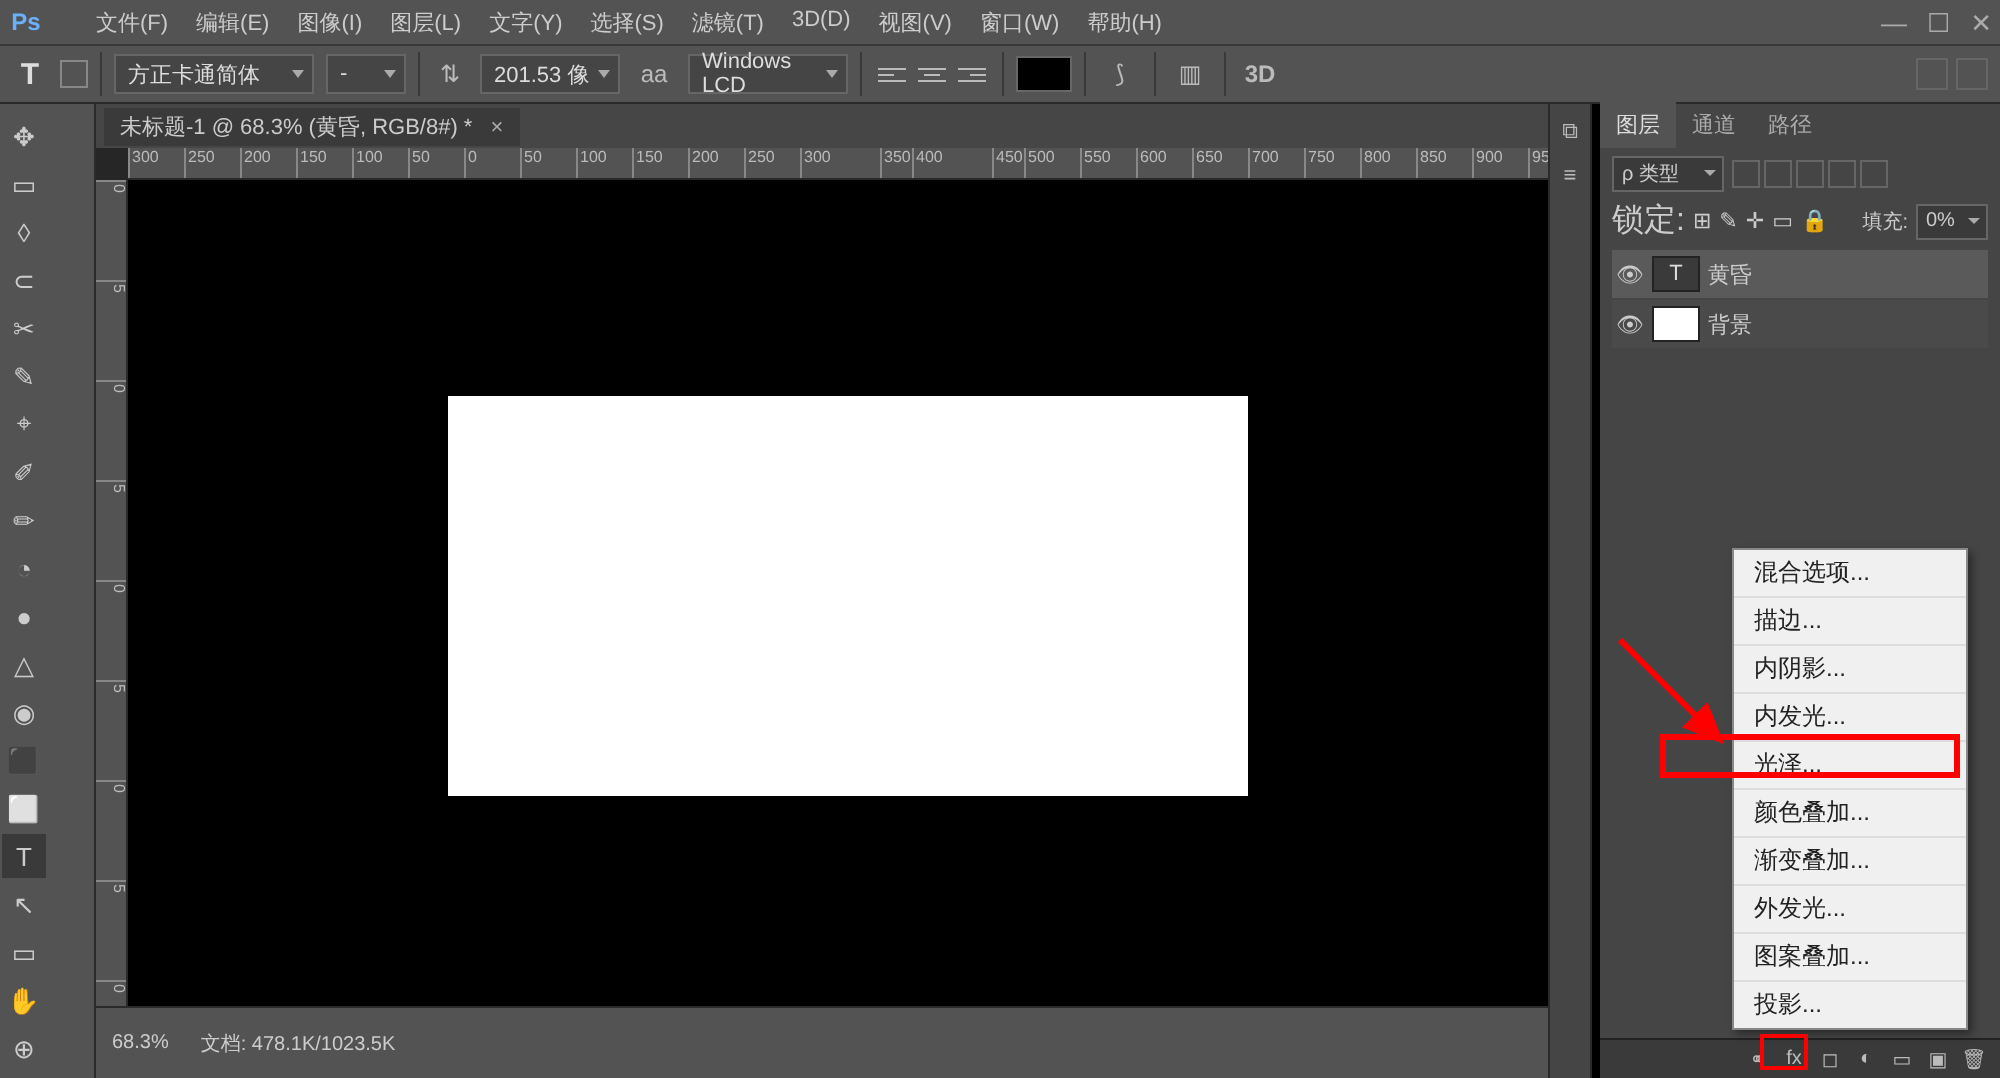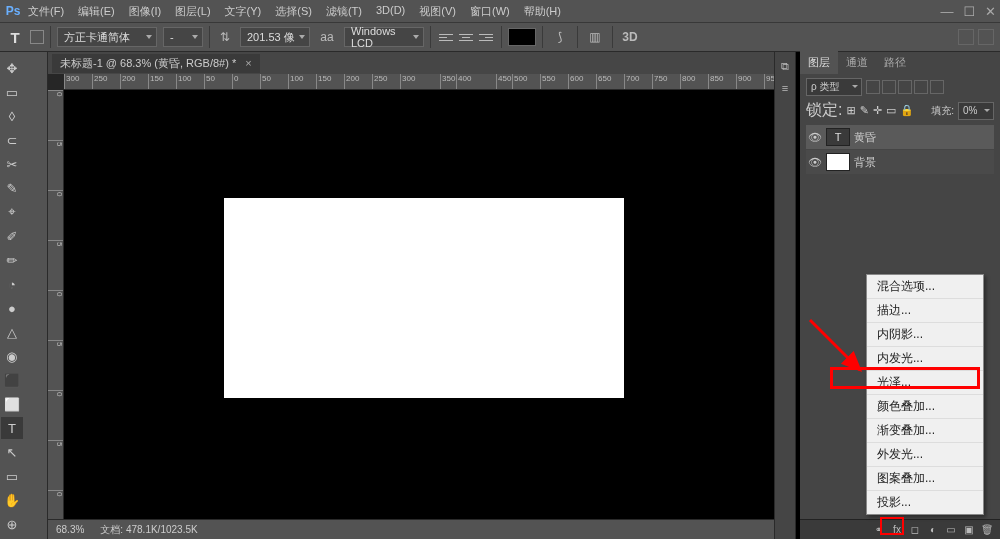--- a/index.html
+++ b/index.html
@@ -1,18 +1,18 @@
 <!DOCTYPE html>
 <html><head>
 <meta charset="utf-8">
 <style>
 * { margin: 0; padding: 0; box-sizing: border-box; font-family: "Microsoft YaHei", sans-serif; }
 body { background: #535353; width: 1000px; height: 539px; overflow: hidden; position: relative; }
 .titlebar { height: 22px; background: #535353; display: flex; align-items: center; padding: 0 4px; color: #ccc; font-size: 11px; }
-.ps-logo { width: 18px; height: 18px; color: #6ab0ff; font-weight: bold; font-size: 12px; margin-right: 0; display: flex; align-items: center; justify-content: center; }
+.ps-logo { width: 18px; height: 18px; color: #6ab0ff; font-weight: bold; font-size: 12px; margin-right: 20px; display: flex; align-items: center; justify-content: center; }
 .menubar { display: flex; gap: 2px; }
 .menubar span { padding: 2px 6px; cursor: default; }
 .window-controls { margin-left: auto; display: flex; gap: 10px; color: #aaa; font-size: 13px; }
 .window-controls span { cursor: default; }
 .options-bar { height: 30px; background: #535353; border-top: 1px solid #383838; border-bottom: 1px solid #2a2a2a; display: flex; align-items: center; padding: 0 6px; gap: 6px; color: #ccc; font-size: 11px; }
 .options-bar .t-icon { width: 18px; height: 18px; display: flex; align-items: center; justify-content: center; font-weight: bold; font-size: 15px; color: #ddd; }
 .corners { width: 14px; height: 14px; border: 1px solid #888; }
 .dropdown { background: #454545; border: 1px solid #666; height: 20px; display: flex; align-items: center; padding: 0 14px 0 6px; position: relative; font-size: 11px; color: #ddd; }
 .dropdown::after { content: ""; position: absolute; right: 4px; top: 7px; border-left: 3px solid transparent; border-right: 3px solid transparent; border-top: 4px solid #aaa; }
 .swap-icon { width: 18px; height: 18px; color: #bbb; font-size: 12px; display: flex; align-items: center; justify-content: center; }
@@ -33,21 +33,21 @@
 .tabstrip { height: 22px; background: #464646; display: flex; align-items: center; padding-left: 4px; color: #ccc; font-size: 11px; }
 .tabstrip .tab { padding: 2px 8px; background: #3a3a3a; }
 .tabstrip .tab span.x { margin-left: 6px; color: #aaa; }
 .ruler-h { height: 16px; background: #535353; border-bottom: 1px solid #2a2a2a; position: relative; margin-left: 16px; overflow: hidden; }
 .ruler-h .tick { position: absolute; top: 0; font-size: 8px; color: #bbb; border-left: 1px solid #888; height: 16px; padding-left: 1px; }
 .canvas-wrap { flex: 1; position: relative; display: flex; overflow: hidden; }
 .ruler-v { width: 16px; background: #535353; border-right: 1px solid #2a2a2a; position: relative; overflow: hidden; }
 .ruler-v .tick { position: absolute; left: 0; font-size: 8px; color: #bbb; border-top: 1px solid #888; width: 16px; writing-mode: vertical-rl; padding-top: 1px; }
 .canvas-bg { flex: 1; background: #000; position: relative; }
 .canvas-white { position: absolute; left: 160px; top: 108px; width: 400px; height: 200px; background: #fff; }
-.statusbar { height: 20px; background: #535353; display: flex; align-items: center; color: #ccc; font-size: 10px; padding: 0 8px; gap: 16px; border-top: 1px solid #2a2a2a; }
+.statusbar { height: 36px; background: #535353; display: flex; align-items: center; color: #ccc; font-size: 10px; padding: 0 8px; gap: 16px; border-top: 1px solid #2a2a2a; }
 .right-panels { width: 204px; background: #454545; display: flex; flex-direction: column; border-left: 4px solid #000000; position: relative; }
 .docked-icons { width: 22px; background: #454545; border-left: 1px solid #2a2a2a; border-right: 1px solid #2a2a2a; display:flex; flex-direction:column; align-items:center; padding-top:6px; gap:6px;}
 .docked-icons span{width:16px;height:16px;display:flex;align-items:center;justify-content:center;color:#bbb;font-size:11px;}
 .panel-tabs { display: flex; font-size: 11px; color: #aaa; height: 22px; align-items: flex-end; }
 .panel-tabs span { padding: 4px 8px; }
 .panel-tabs span.active { background: #535353; color: #ddd; }
 .panel-body { background: #454545; padding: 4px 6px; font-size: 11px; color: #ccc; flex: 1; }
 .panel-row { display: flex; align-items: center; gap: 4px; margin-bottom: 4px; }
 .panel-row .mini-dd { flex: 1; background: #3a3a3a; border: 1px solid #666; height: 18px; font-size: 10px; display: flex; align-items: center; padding: 0 4px; position: relative; }
 .panel-row .mini-dd::after { content: ""; position: absolute; right: 3px; top: 6px; border-left: 3px solid transparent; border-right: 3px solid transparent; border-top: 3px solid #aaa; }

